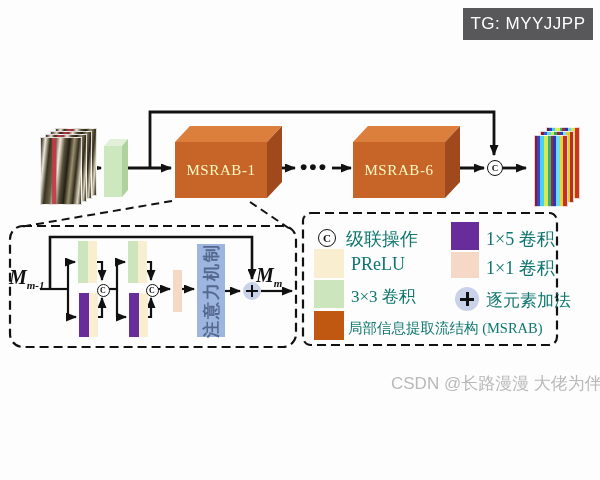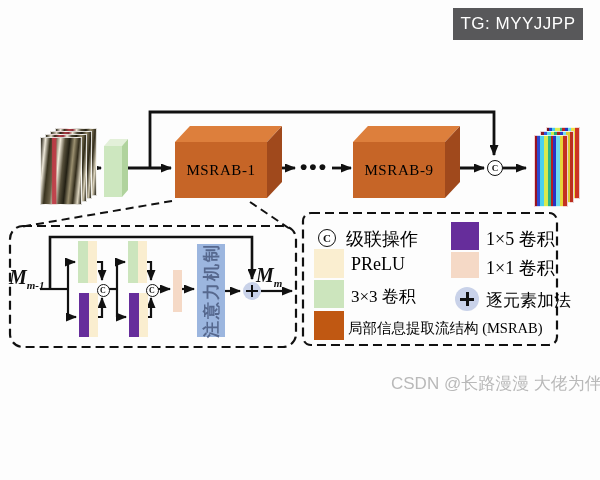--- a/index.html
+++ b/index.html
@@ -3,24 +3,24 @@
 <meta charset="utf-8">
 <style>
   html,body{margin:0;padding:0;background:#ffffff;}
   .stage{position:relative;width:600px;height:480px;background:#fdfdfd;overflow:hidden;
          font-family:"Liberation Sans","DejaVu Sans",sans-serif;}
   .abs{position:absolute;}
   svg.wires{position:absolute;left:0;top:0;z-index:2;}
   .layer{position:absolute;border:1px solid rgba(255,255,255,.8);}
   
   .badge{background:#58585a;color:#fff;display:flex;align-items:center;z-index:8;}
-  .badge.tg{left:453px;top:8px;width:130px;height:32px;justify-content:center;font-size:17px;letter-spacing:.5px;}
+  .badge.tg{left:463px;top:8px;width:130px;height:32px;justify-content:center;font-size:17px;letter-spacing:.5px;}
   .badge.site{left:3px;top:439px;width:182px;height:30px;padding-left:13px;font-size:17px;}
   
-  .box3d-front{position:absolute;background:#c66527;color:#000000;z-index:3;
+  .box3d-front{position:absolute;background:#c66527;color:#fef9c3;z-index:3;
     font-family:"Liberation Serif","DejaVu Serif",serif;font-size:15px;letter-spacing:.6px;
     display:flex;align-items:center;justify-content:center;}
   .box3d-top{position:absolute;background:#dd7f3c;transform:skewX(-43deg);transform-origin:bottom left;z-index:3;}
   .box3d-side{position:absolute;background:#a0491c;transform:skewY(-47deg);transform-origin:top left;z-index:3;}
   .slab-front{position:absolute;left:104px;top:146px;width:18px;height:51px;background:#cde7bf;z-index:3;}
   .slab-top{position:absolute;left:104px;top:139px;width:18px;height:7px;background:#e3f0d9;transform:skewX(-41deg);transform-origin:bottom left;z-index:3;}
   .slab-side{position:absolute;left:122px;top:146px;width:6px;height:51px;background:#b0d39d;transform:skewY(-49deg);transform-origin:top left;z-index:3;}
   
   .bar{position:absolute;z-index:3;}
   .c-prelu{background:#faeed0;} .c-green{background:#cce5bd;} .c-purple{background:#662d9b;}
@@ -34,21 +34,21 @@
   
   .mlabel{position:absolute;z-index:5;font-family:"Liberation Serif","DejaVu Serif",serif;
     font-style:italic;font-weight:bold;font-size:20px;color:#111;}
   .mlabel sub{font-size:11px;font-style:italic;}
   .vtext{position:absolute;left:197px;top:244px;width:28px;height:93px;display:flex;
     align-items:center;justify-content:center;z-index:4;}
   .vtext span{transform:rotate(-90deg);white-space:nowrap;font-size:17px;letter-spacing:2px;
     color:#56688e;font-family:"Liberation Serif","DejaVu Serif",serif;font-weight:bold;}
   .dots{position:absolute;left:296px;top:155px;width:36px;text-align:center;z-index:4;
     font-size:21px;font-weight:bold;letter-spacing:2px;color:#111;}
-  .legend-label{position:absolute;z-index:5;color:#000000;
+  .legend-label{position:absolute;z-index:5;color:#0f766e;
     font-family:"Liberation Serif","DejaVu Serif",serif;font-size:17px;}
   .caption{position:absolute;left:120px;top:365px;width:360px;text-align:center;z-index:6;
     font-family:"Liberation Serif","DejaVu Serif",serif;font-weight:600;font-size:20px;color:#1b1b1b;}
   .watermark{position:absolute;left:391px;top:372px;z-index:5;color:#b9b9b9;font-size:17px;white-space:nowrap;}
   .sw{position:absolute;z-index:4;}
 </style>
 </head>
 <body>
 
 <div class="stage">
@@ -114,21 +114,21 @@
     <div class="box3d-top" style="left:175px;top:126px;width:92px;height:16px;"></div>
     <div class="box3d-side" style="left:267px;top:142px;width:15px;height:56px;"></div>
     <div class="box3d-front" style="left:175px;top:142px;width:92px;height:56px;">MSRAB-1</div>
   </div>
 
   <div class="dots">•••</div>
 
   <div>
     <div class="box3d-top" style="left:353px;top:126px;width:92px;height:16px;"></div>
     <div class="box3d-side" style="left:445px;top:142px;width:15px;height:56px;"></div>
-    <div class="box3d-front" style="left:353px;top:142px;width:92px;height:56px;">MSRAB-9</div>
+    <div class="box3d-front" style="left:353px;top:142px;width:92px;height:56px;">MSRAB-6</div>
   </div>
 
   <div class="ccircle" style="left:487px;top:160px;width:14px;height:14px;font-size:9px;">C</div>
 
   <div>
     <div class="layer" style="left:546px;top:127px;width:32px;height:70px;z-index:3;
       background:linear-gradient(90deg,#7a1020 0 6%,#2244cc 6% 16%,#44ccee 16% 26%,#ddee55 26% 40%,#33bb88 40% 48%,#bb2222 48% 56%,#2233bb 56% 66%,#66ddee 66% 76%,#eedd44 76% 88%,#cc3322 88% 100%);"></div>
     <div class="layer" style="left:540px;top:131px;width:32px;height:70px;z-index:4;
       background:linear-gradient(90deg,#881828 0 8%,#3355dd 8% 18%,#55ddee 18% 30%,#ccee44 30% 42%,#22aa77 42% 50%,#aa1f1f 50% 58%,#2a3ccc 58% 68%,#77e0ee 68% 78%,#e0cc33 78% 90%,#bb2e1e 90% 100%);"></div>
     <div class="layer" style="left:534px;top:135px;width:32px;height:70px;z-index:5;

